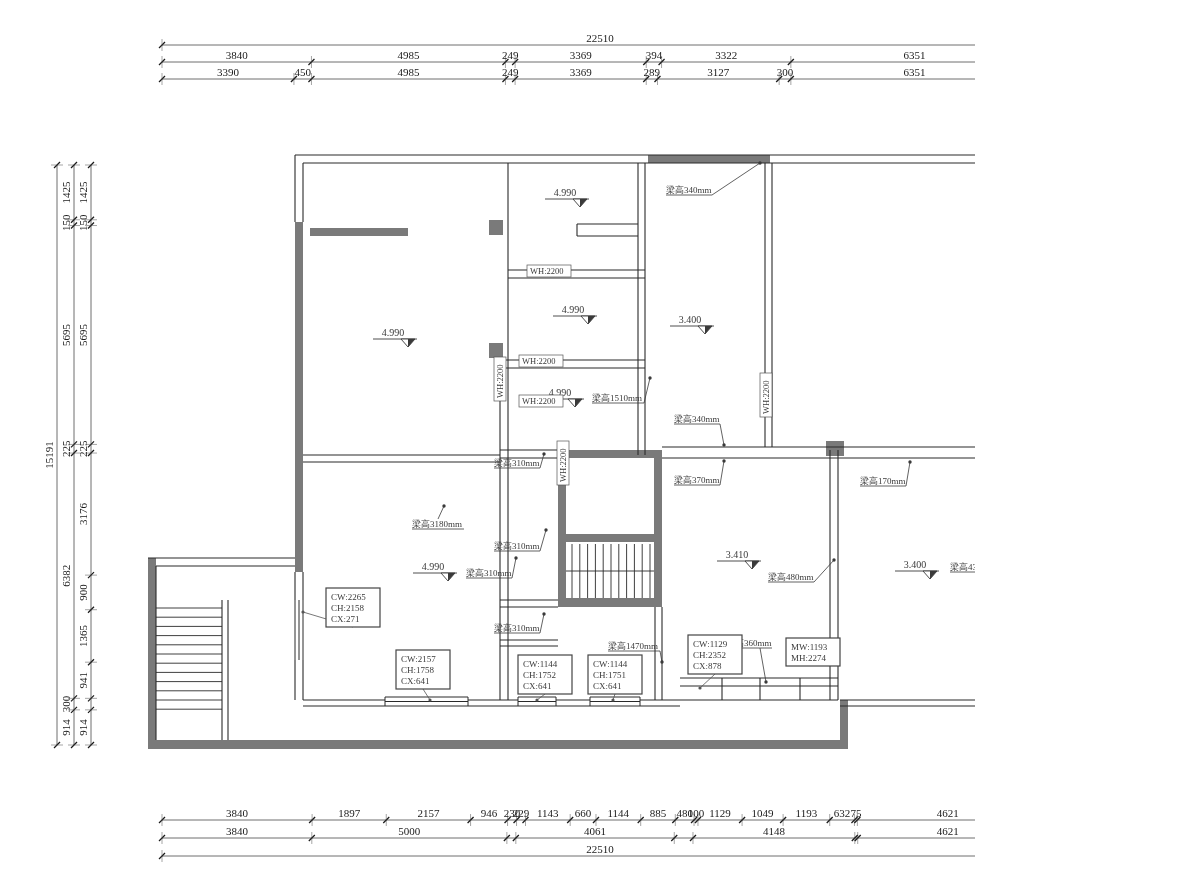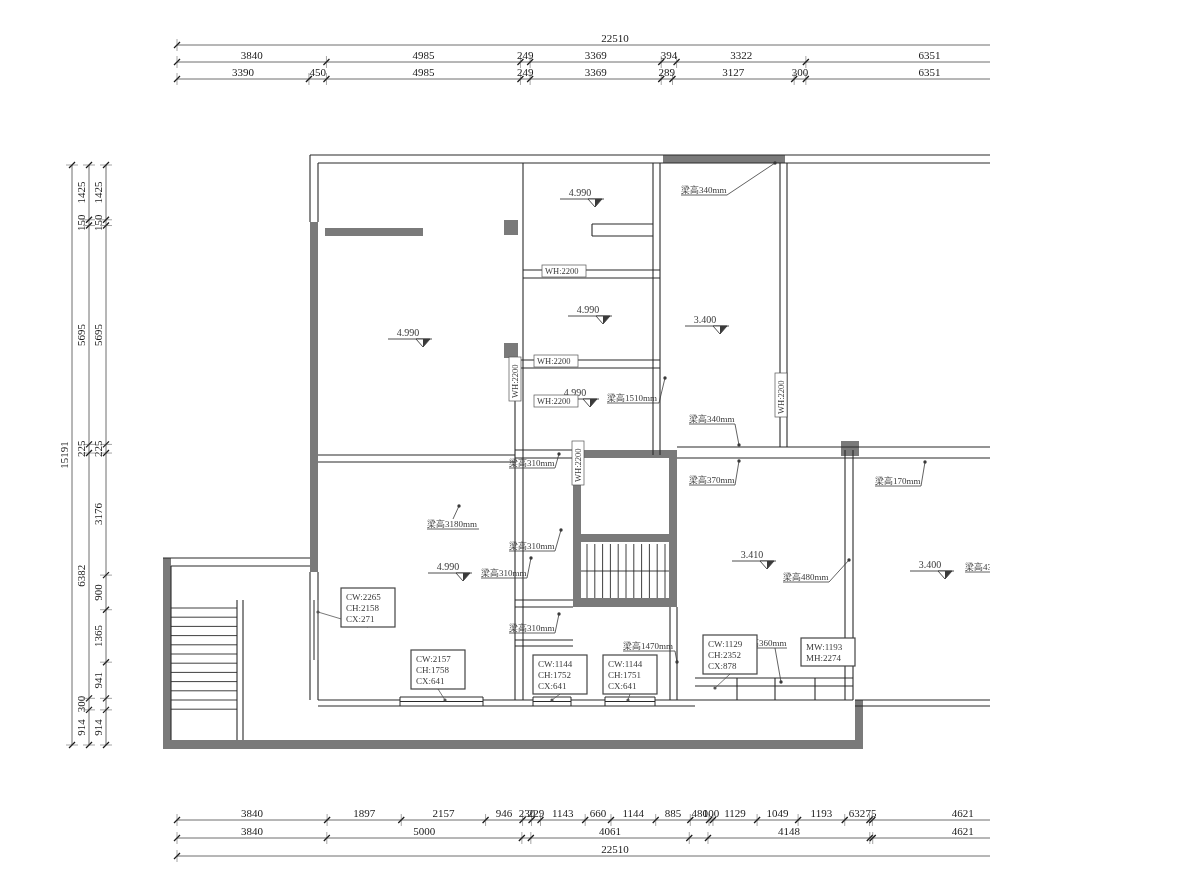--- a/index.html
+++ b/index.html
@@ -1,16 +1,16 @@
 <!DOCTYPE html>
 <html><head>
 <meta charset="utf-8">
 <style>
   html,body{margin:0;padding:0;background:#ffffff;}
-  .canvas{width:975px;height:889px;position:relative;background:#be185d;overflow:hidden;margin-left:15px;}
+  .canvas{width:975px;height:889px;position:relative;background:#be185d;overflow:hidden;}
   svg{display:block;}
   text{font-family:"Liberation Serif","DejaVu Serif",serif;}
 </style>
 </head>
 <body>
 
 <div class="canvas" id="canvas">
     <svg viewBox="0 0 1200 889" width="1200" height="889">
       <rect x="0" y="0" width="1200" height="889" fill="#ffffff"></rect>
       <g>

